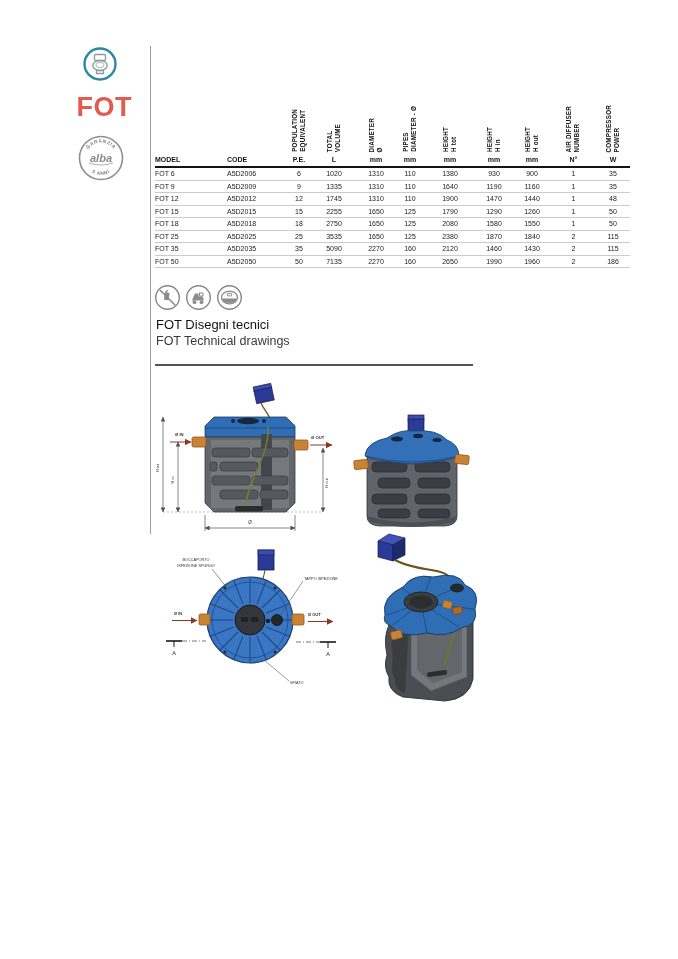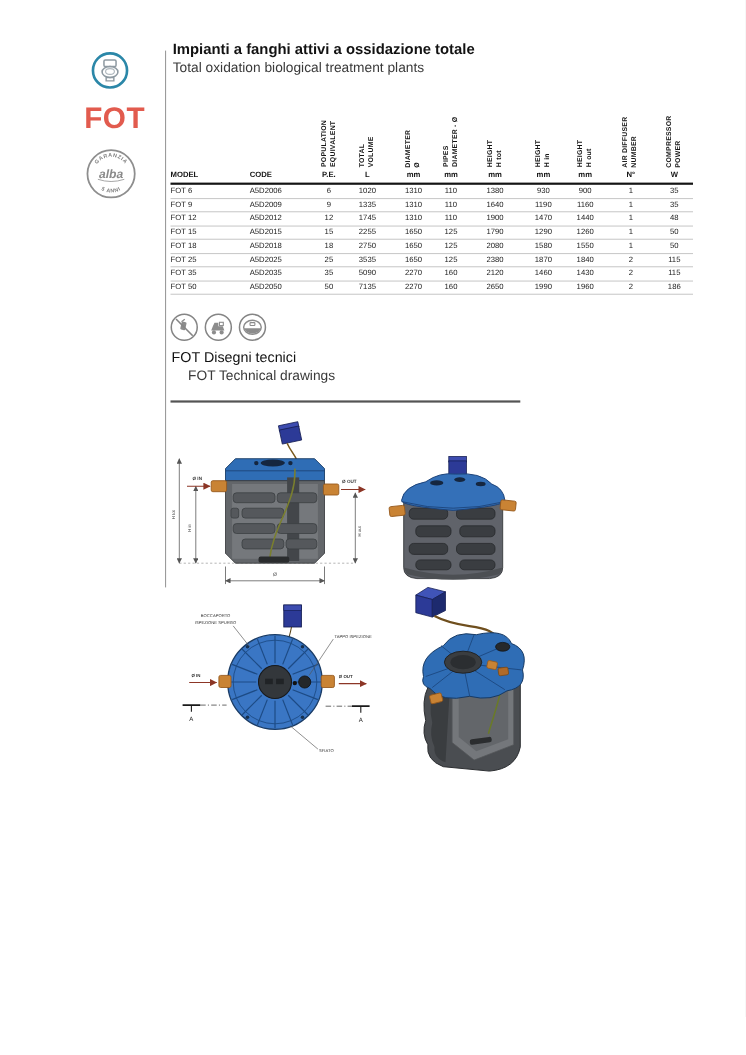--- a/index.html
+++ b/index.html
@@ -51,21 +51,21 @@
   }
   .trow { display:flex; height:12.5px; border-bottom:1px solid #cbcbcb; }
   .tcell { font-size:7px; line-height:12px; text-align:center; color:#1a1a1a; }
   .left { text-align:left; }
 
   
   .feat-icons { position:absolute; left:154px; top:284px; display:flex; gap:4px; }
 
   
   .sec-title { position:absolute; left:156px; top:317px; font-size:13px; font-weight:normal; color:#121212; }
-  .sec-sub   { position:absolute; left:156px; top:334px; font-size:12.5px; color:#3a3a3a;margin-left:15px; }
+  .sec-sub   { position:absolute; left:156px; top:334px; font-size:12.5px; color:#3a3a3a; }
   .hr2 { position:absolute; left:155px; top:364px; width:318px; height:2px; background:#545454; }
 
   .svg-abs { position:absolute; }
   svg text { font-family:"Liberation Sans", sans-serif; }
 
   .pagenum {
     position:absolute; left:0; top:916px; width:100%;
     text-align:center; font-size:7.5px; font-weight:bold; color:#141414;
   }
 </style>
@@ -104,22 +104,20 @@
     </text>
     <text font-size="4.8" fill="#7e7e7e" font-weight="bold" letter-spacing="0.6">
       <textPath href="#sealBot" startOffset="50%" text-anchor="middle">5 ANNI</textPath>
     </text>
     <text x="25" y="28.5" text-anchor="middle" font-family="DejaVu Serif, serif" font-style="italic" font-weight="bold" font-size="11" fill="#8a8a8a">alba</text>
     <path d="M13 30 Q25 34 37 30" fill="none" stroke="#9a9a9a" stroke-width="0.8"></path>
   </svg>
 
   <div class="vdivider"></div>
 
-  <div class="title-it">Impianti a fanghi attivi a ossidazione totale</div>
-  <div class="title-en">Total oxidation biological treatment plants</div>
 
   <div class="ptable">
     <div class="thead-rot" id="rot-headers">
         <div class="hcell" style="width: 72px;"></div>
         <div class="hcell" style="width: 60px;"></div>
         <div class="hcell" style="width: 24px;">
           <span class="rot">POPULATION
 EQUIVALENT</span>
         </div>
         <div class="hcell" style="width: 46px;">

